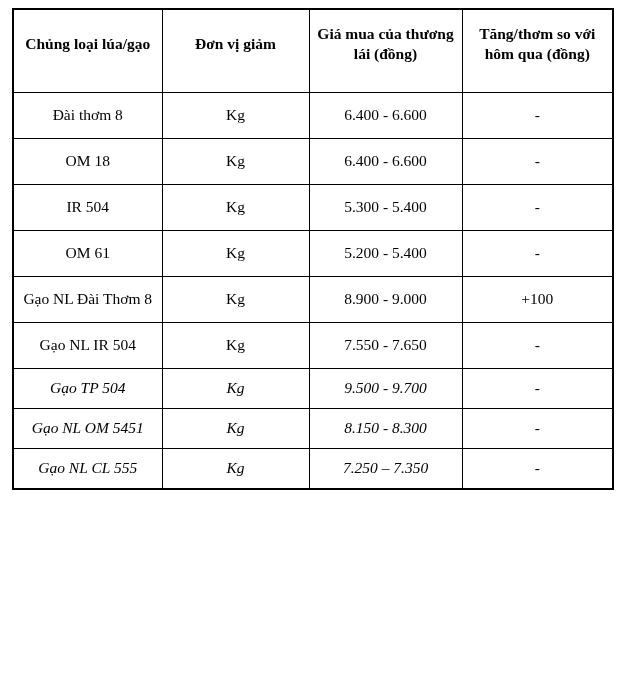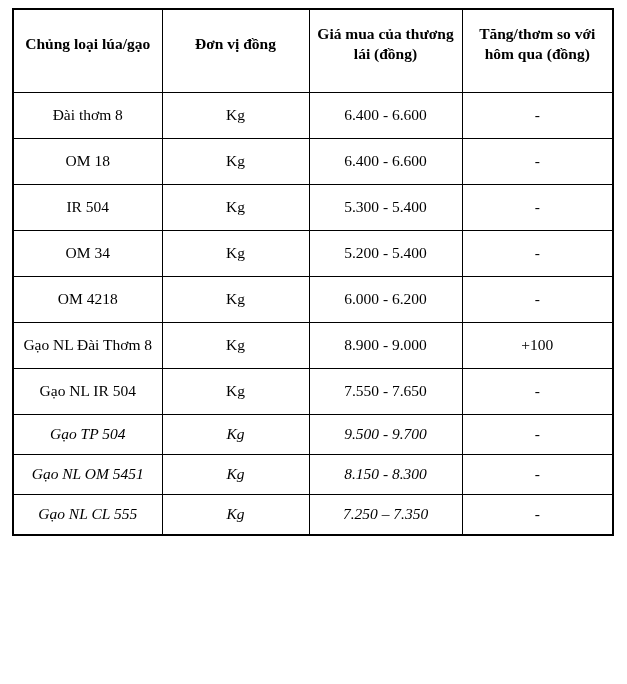--- a/index.html
+++ b/index.html
@@ -59,21 +59,21 @@
   <table class="price-table">
     <colgroup>
       <col class="c1">
         <col class="c2">
         <col class="c3">
         <col class="c4">
     </colgroup>
     <thead>
       <tr>
         <th>Chủng loại lúa/gạo</th>
-        <th>Đơn vị đồng</th>
+        <th>Đơn vị giảm</th>
         <th>Giá mua của thương lái (đồng)</th>
         <th>Tăng/thơm so với hôm qua (đồng)</th>
       </tr>
     </thead>
     <tbody>
       <tr class="rh-lg">
         <td>Đài thơm 8</td>
         <td>Kg</td>
         <td>6.400 - 6.600</td>
         <td>-</td>
@@ -84,29 +84,23 @@
         <td>6.400 - 6.600</td>
         <td>-</td>
       </tr>
       <tr class="rh-lg">
         <td>IR 504</td>
         <td>Kg</td>
         <td>5.300 - 5.400</td>
         <td>-</td>
       </tr>
       <tr class="rh-lg">
-        <td>OM 34</td>
+        <td>OM 61</td>
         <td>Kg</td>
         <td>5.200 - 5.400</td>
-        <td>-</td>
-      </tr>
-      <tr class="rh-lg">
-        <td>OM 4218</td>
-        <td>Kg</td>
-        <td>6.000 - 6.200</td>
         <td>-</td>
       </tr>
       <tr class="rh-lg">
         <td>Gạo NL Đài Thơm 8</td>
         <td>Kg</td>
         <td>8.900 - 9.000</td>
         <td>+100</td>
       </tr>
       <tr class="rh-lg">
         <td>Gạo NL IR 504</td>

